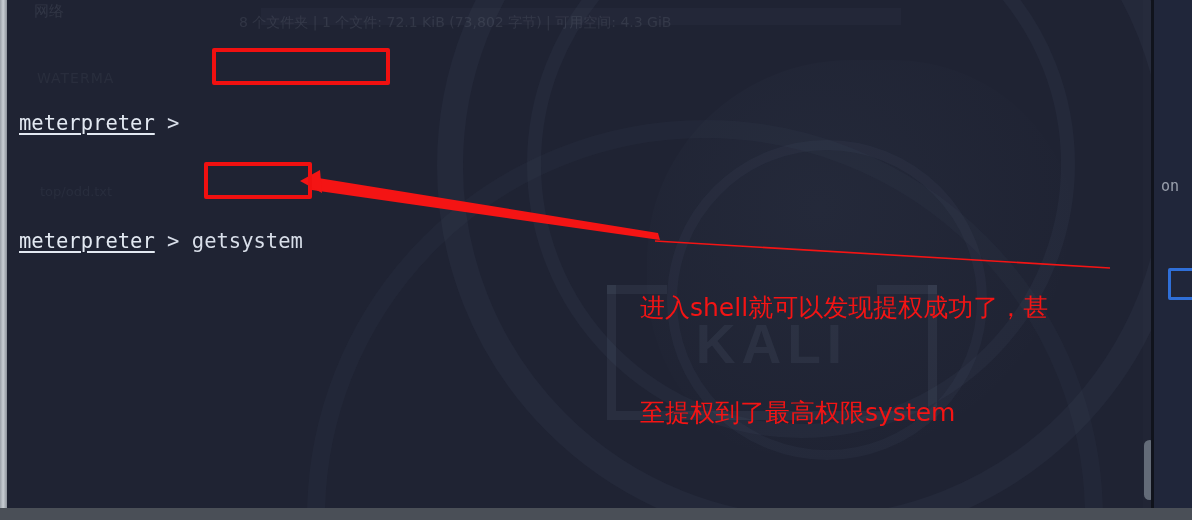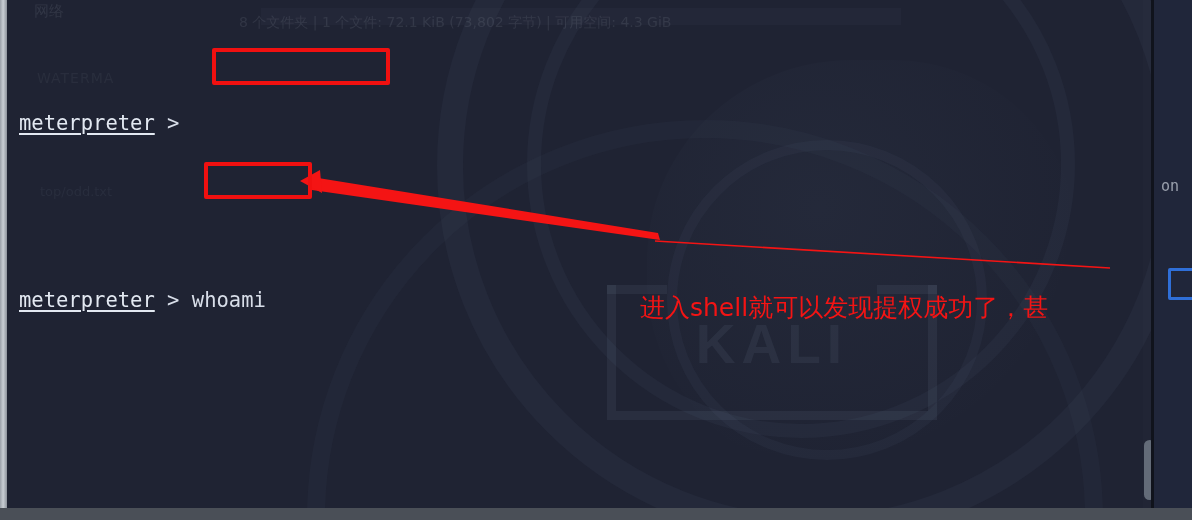--- a/index.html
+++ b/index.html
@@ -214,23 +214,23 @@
     <div class="ghost-topbox"></div>
     <div class="ghost ghost-net">网络</div>
     <div class="ghost ghost-status">8 个文件夹 | 1 个文件: 72.1 KiB (73,802 字节) | 可用空间: 4.3 GiB</div>
     <div class="ghost ghost-wmtext">WATERMA</div>
     <div class="ghost ghost-file">top/odd.txt</div>
 
     <div class="lines">
 
       <div class="row"><span class="mp">meterpreter</span><span> &gt; </span></div>
 
-
-
-      <div class="row"><span class="mp">meterpreter</span><span> &gt; whoami</span></div>
+      <div class="row"><span class="mp">meterpreter</span><span> &gt; getsystem</span></div>
+
+
 
       
 
       
 
       
       
       
       
       
@@ -250,20 +250,21 @@
   <div class="hl-box" id="hl-shell"></div>
 
   <svg class="arrow-svg" viewBox="0 0 1192 520" xmlns="http://www.w3.org/2000/svg">
     <polygon points="660,240 658,233 312,177 312,190" fill="#f41414"></polygon>
     <polygon points="320,170 300,181 322,193" fill="#f41414"></polygon>
     <line x1="655" y1="241" x2="1110" y2="268" stroke="#f41414" stroke-width="1.6"></line>
   </svg>
 
   <div class="annot">
     <div>进入shell就可以发现提权成功了，甚</div>
+    <div>至提权到了最高权限system</div>
   </div>
 
   <div class="vert-divider"></div>
   <div class="right-panel"></div>
   <div class="ghost ghost-on">on</div>
   <div class="blue-box"></div>
 
   <div class="left-rail"></div>
   <div class="bottom-bar"></div>
 

